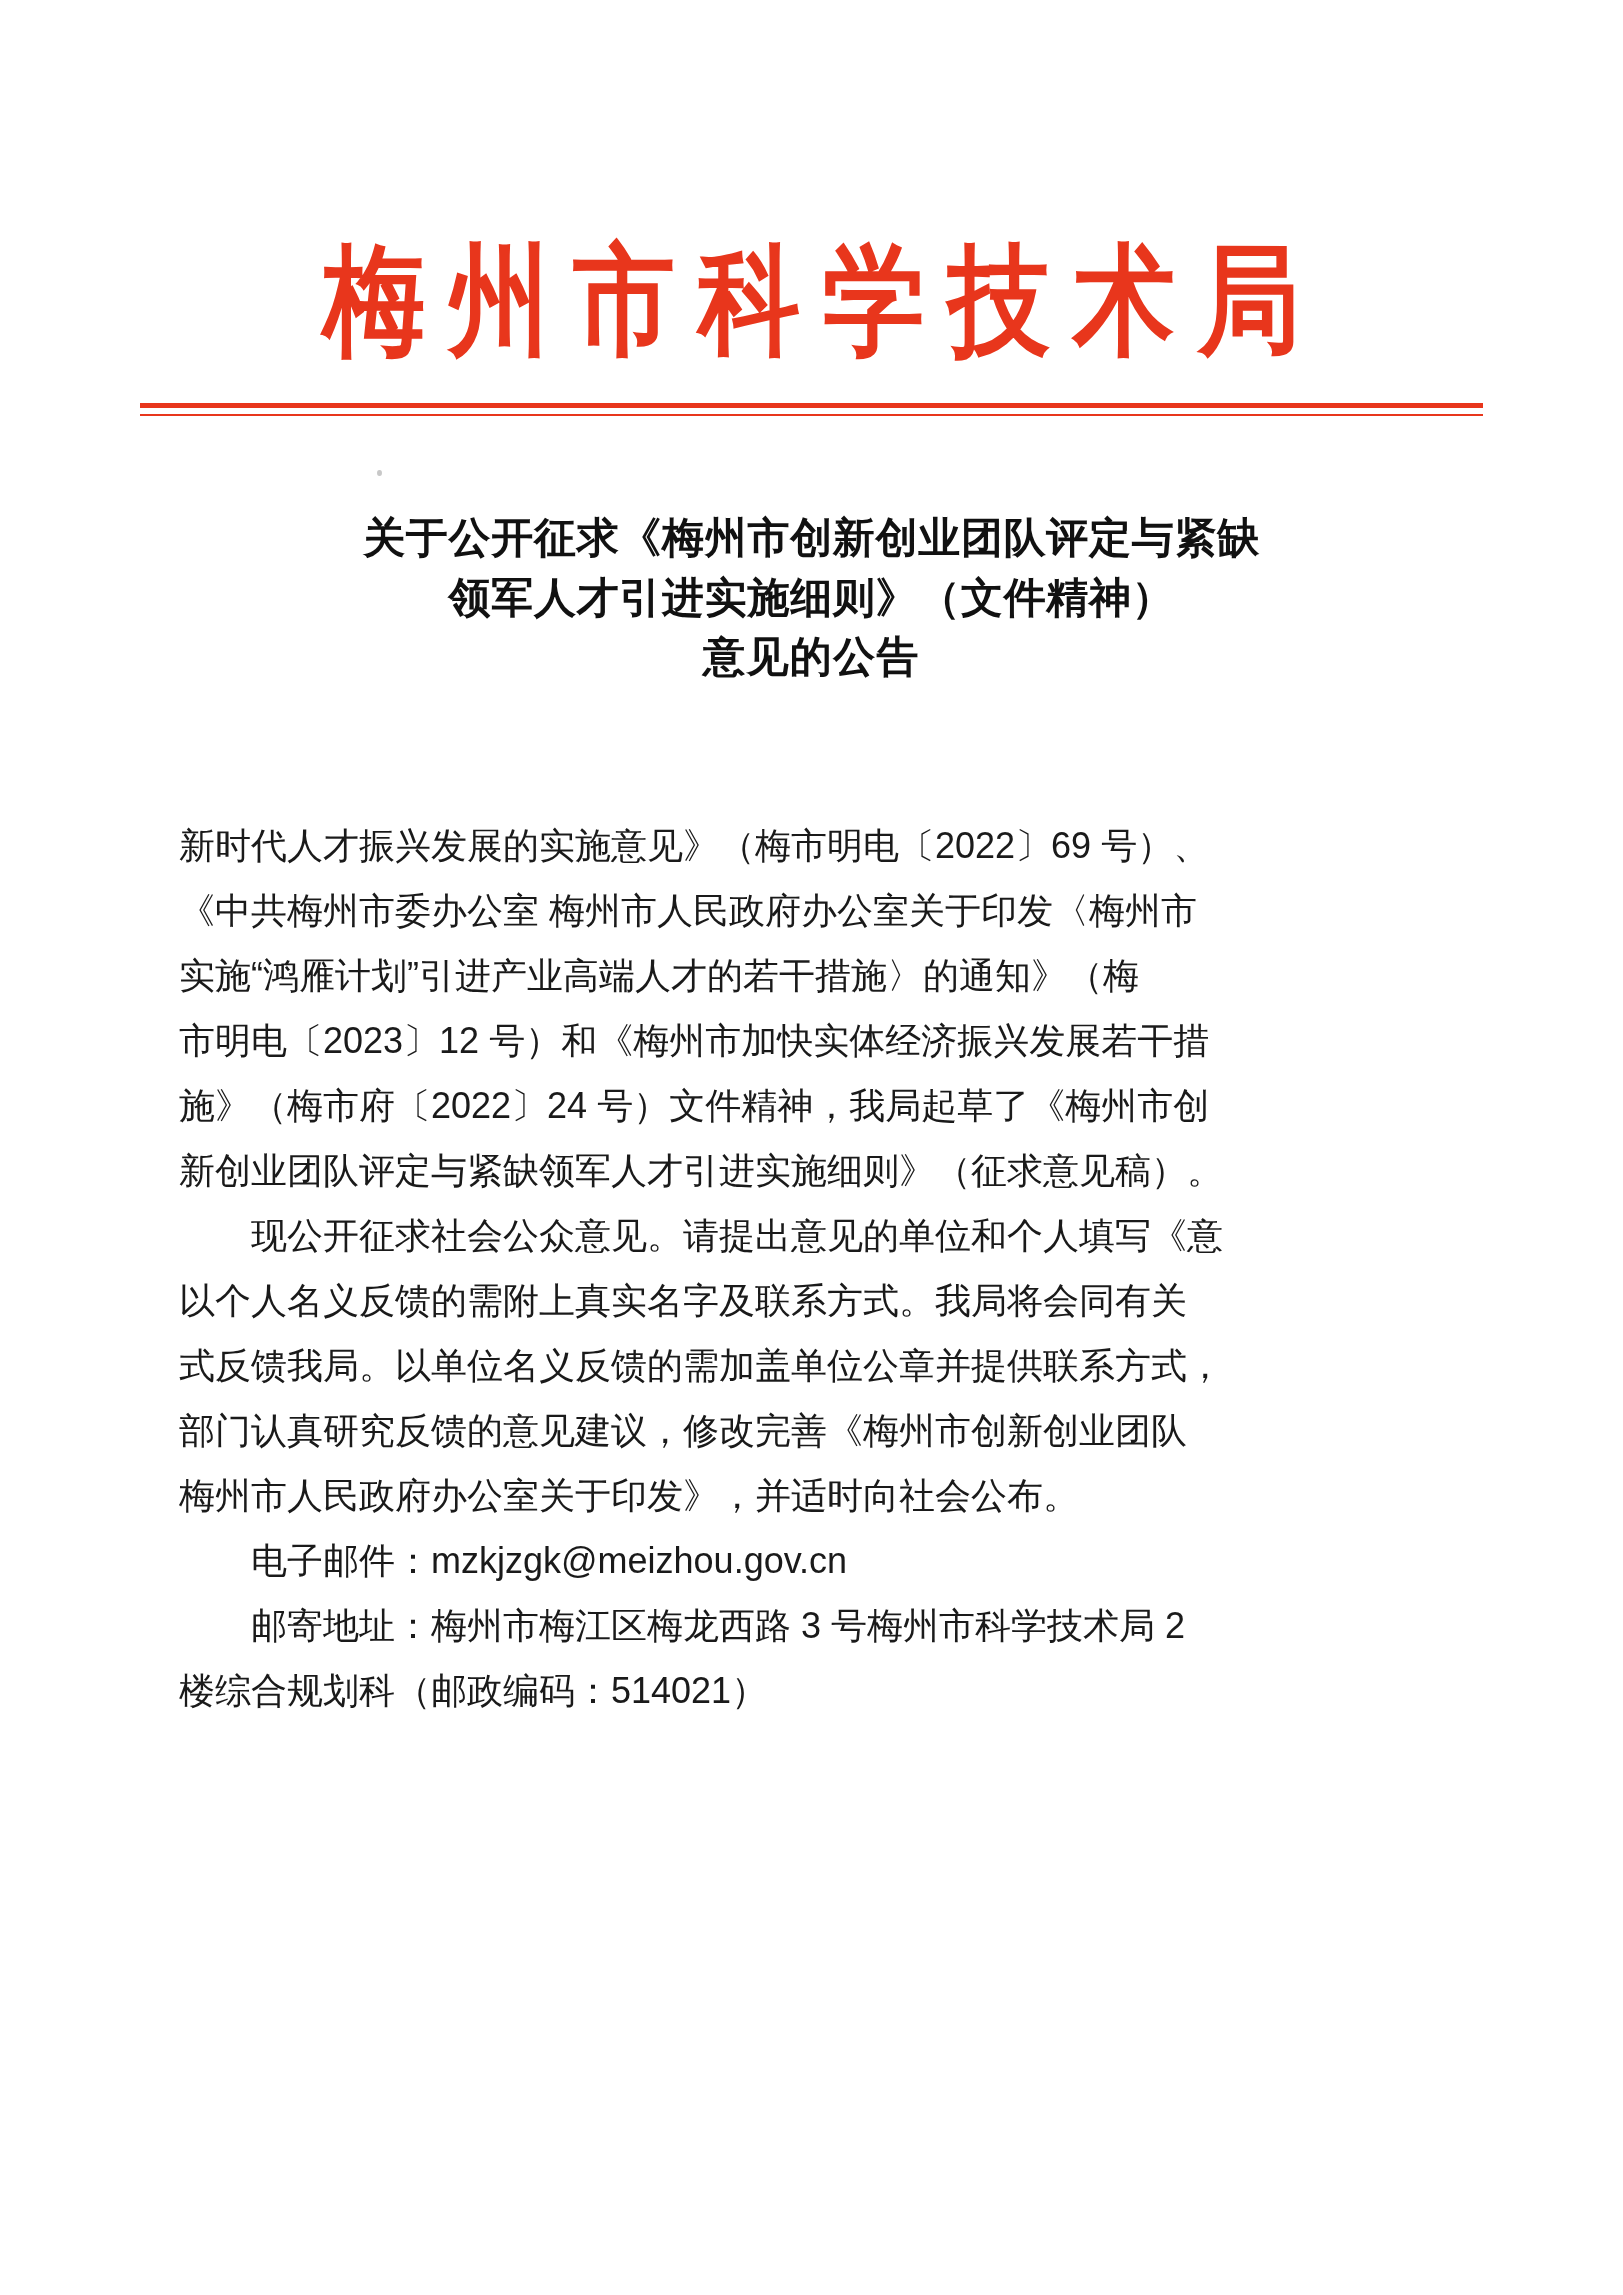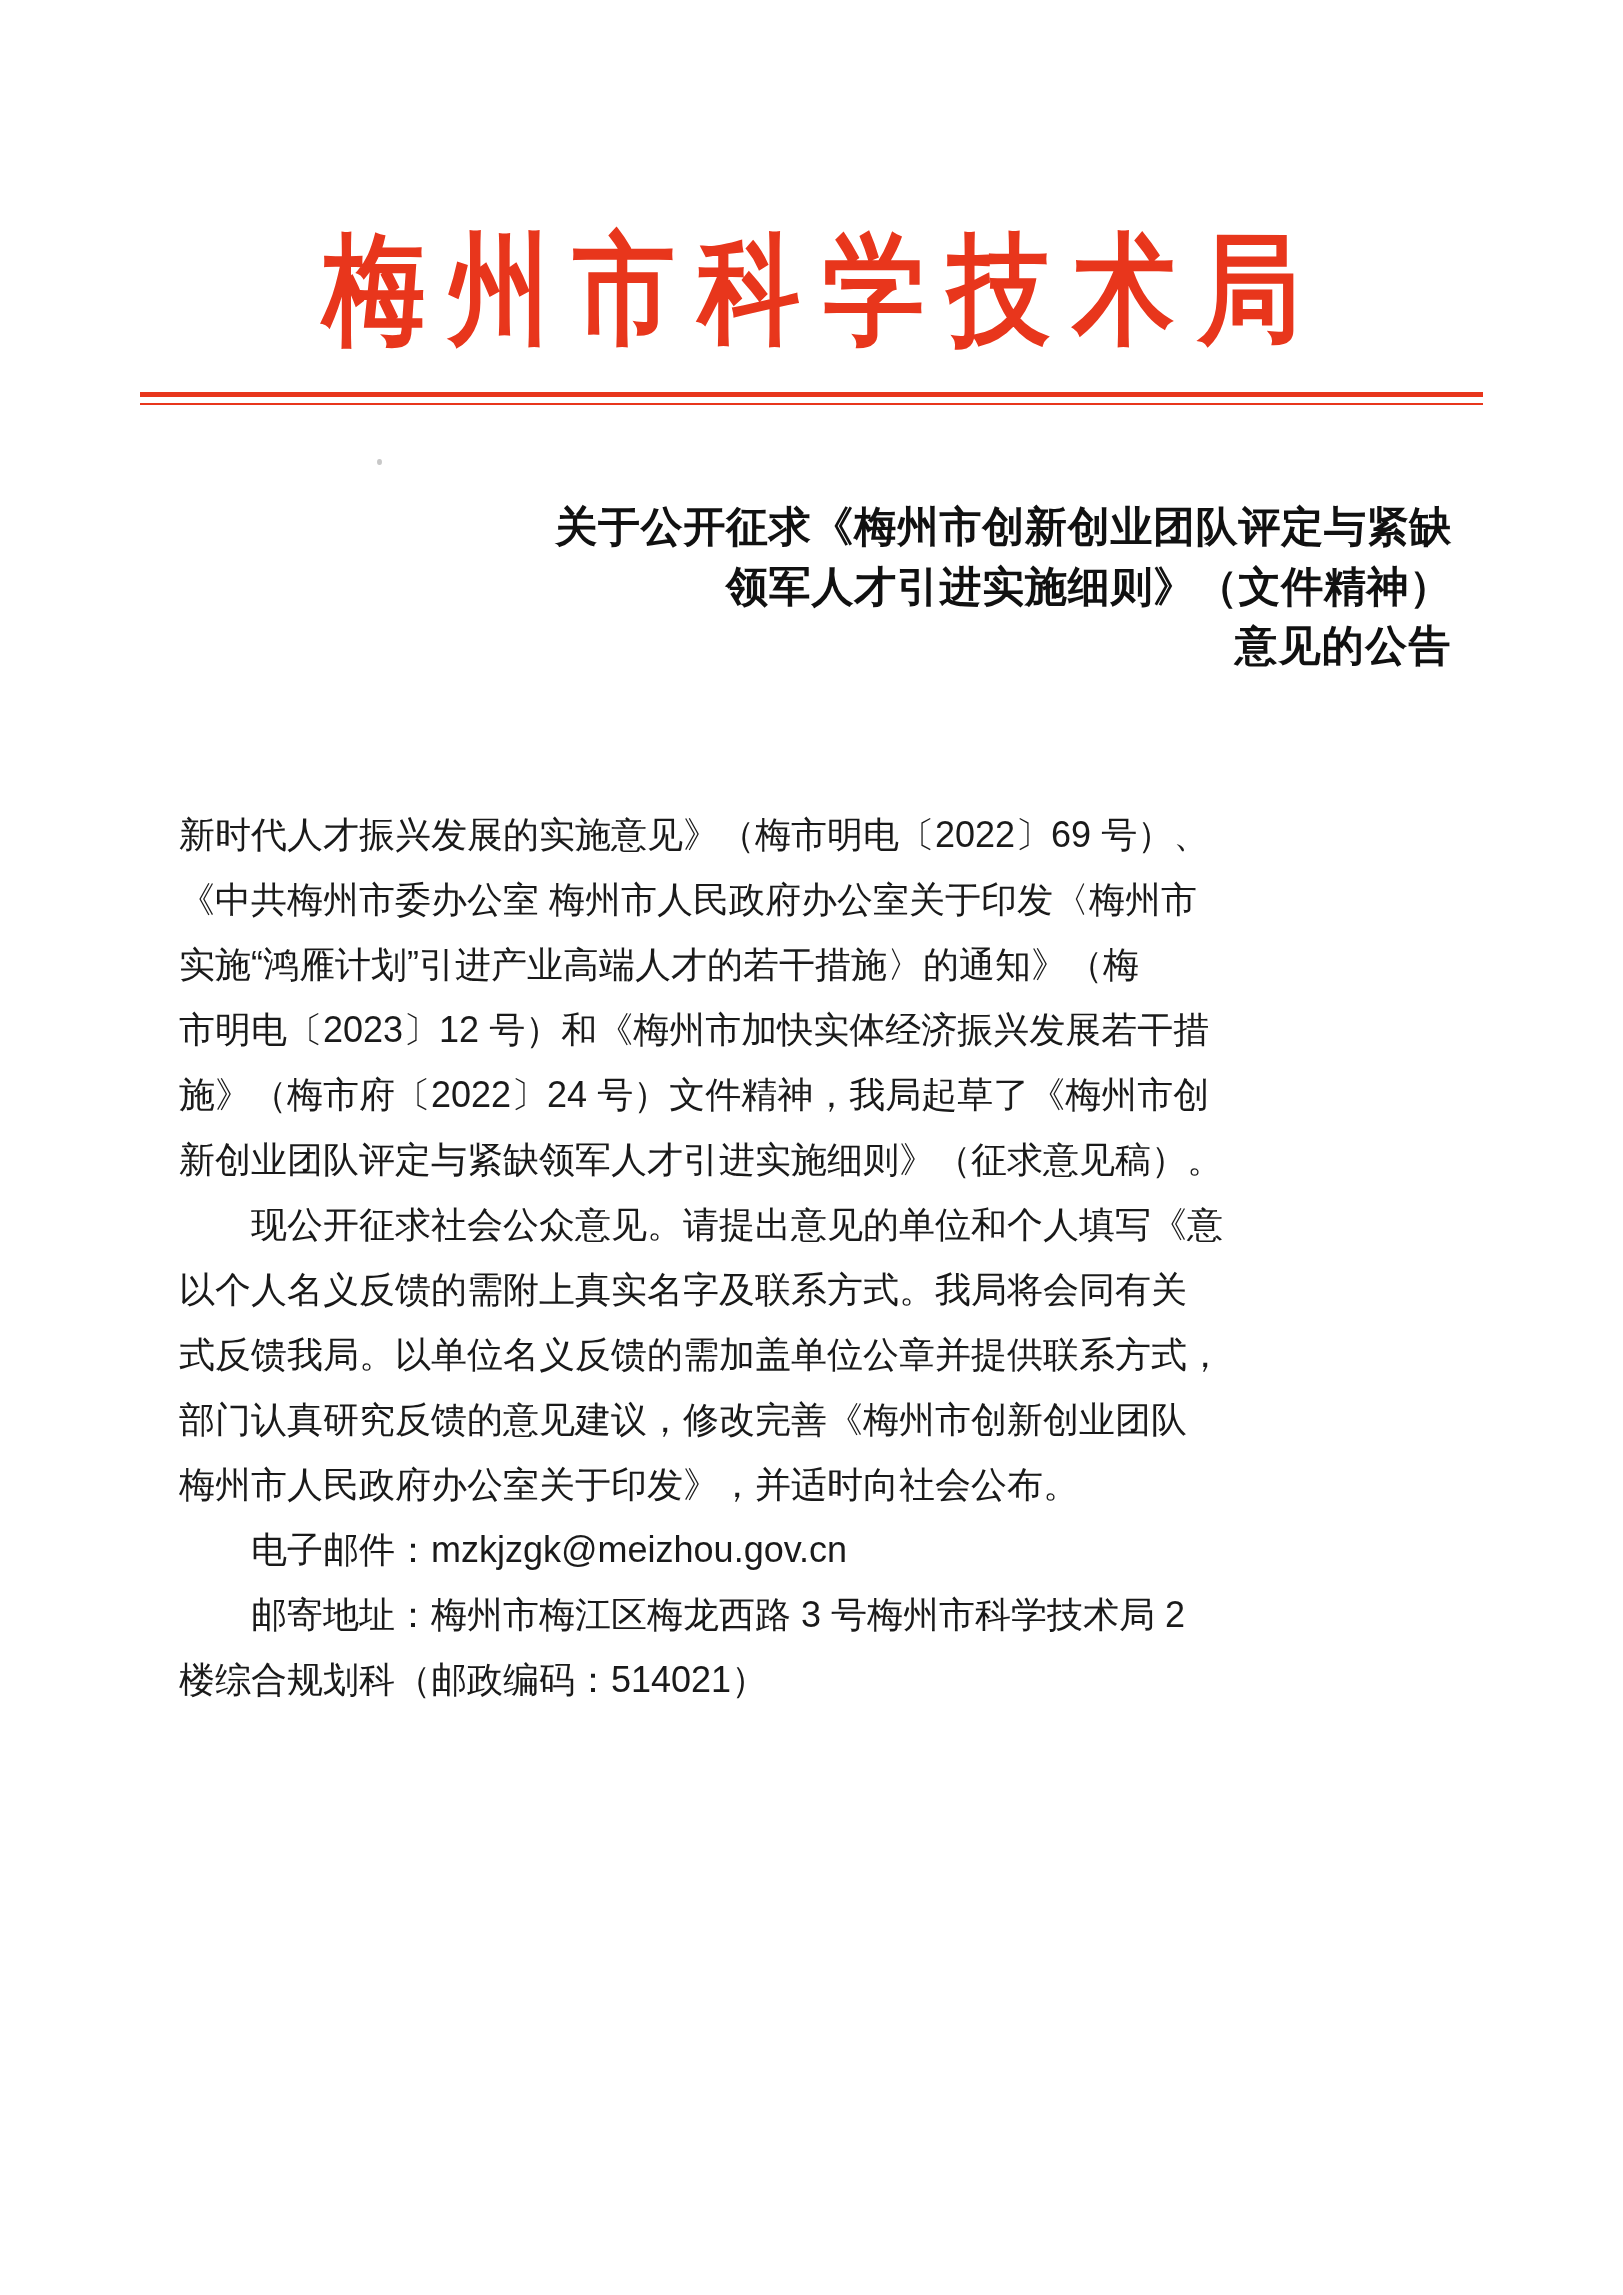--- a/index.html
+++ b/index.html
@@ -9,21 +9,21 @@
   }
   body {
     font-family: "Liberation Serif", "DejaVu Serif", serif;
     color: #000000;
   }
   .page {
     position: relative;
     width: 1623px;
     height: 1707px;
     background: #ffffff;
-    margin: 0 auto;
+    margin: 11px auto;
     overflow: hidden;
   }
 
   
   .letterhead {
     position: absolute;
     left: 0;
     right: 0;
     top: 225px;
     text-align: center;
@@ -68,21 +68,20 @@
     font-family: "Liberation Serif", "DejaVu Serif", serif;
     font-weight: bold;
     font-size: 42px;
     line-height: 1.42;
     color: #111111;
     letter-spacing: 0.7px;
   }
   .doc-title .tline {
     display: block;
     white-space: nowrap;
-    text-align: right;
   }
   .doc-title .tline.last {
     letter-spacing: 1.4px;
   }
 
   
   .body-text {
     position: absolute;
     left: 179px;
     right: 164px;

